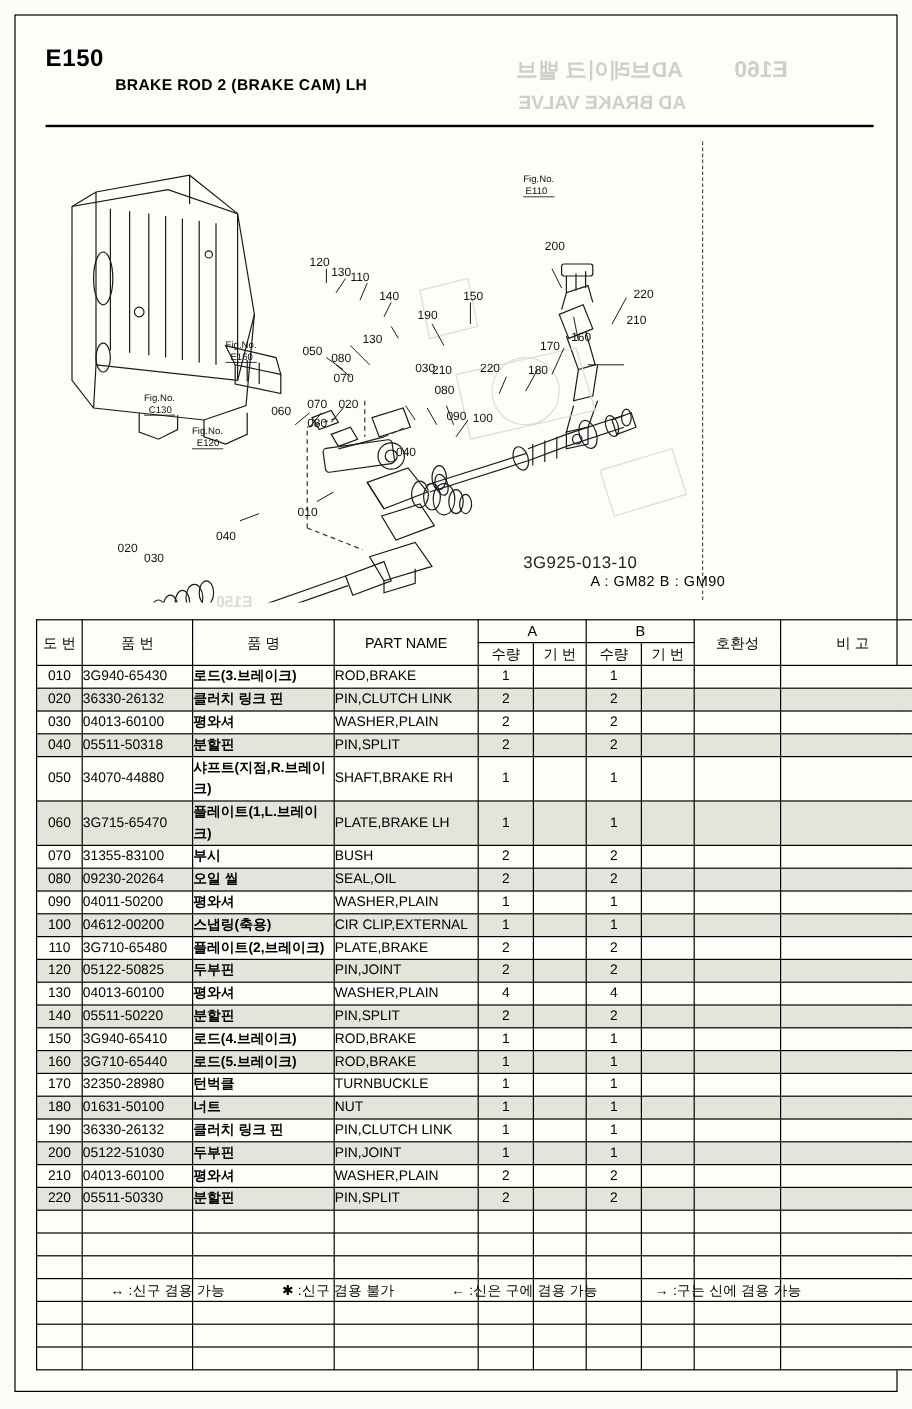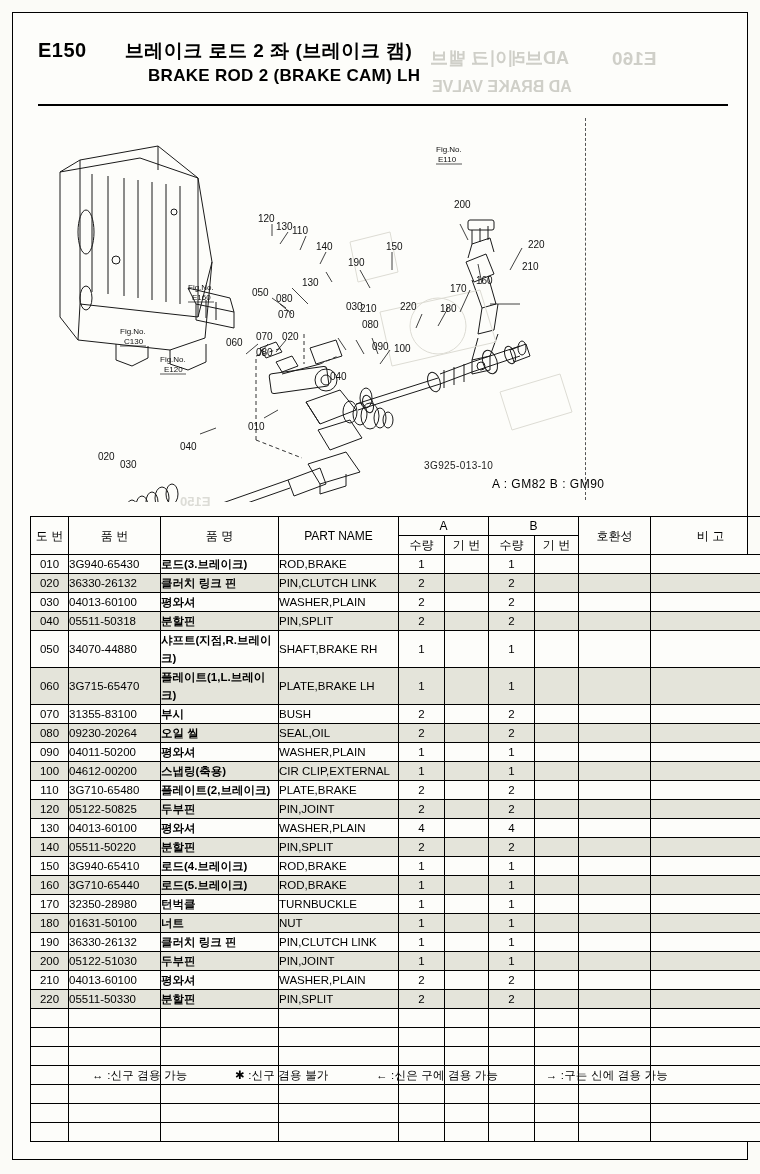--- a/index.html
+++ b/index.html
@@ -44,23 +44,23 @@
     font-size: 20px;
     font-weight: bold;
     letter-spacing: 0.5px;
   }
   .hdr-title-kr {
     font-size: 19px;
     font-weight: bold;
     letter-spacing: 0.5px;
   }
   .hdr-row2 {
-    margin-left: 110px;
+    margin-left: 58px;
     margin-top: 2px;
-    font-size: 17px;
+    font-size: 13px;
     font-weight: bold;
     letter-spacing: 0.3px;
   }
   .hdr-rule {
     position: absolute;
     left: 38px; top: 104px;
     width: 690px;
     border-top: 2px solid #000;
   }
 
@@ -87,22 +87,22 @@
   }
   .figure svg { display: block; }
   .dash-v {
     position: absolute;
     left: 585px; top: 118px;
     height: 382px;
     border-left: 1px dashed #555;
   }
   .fig-code {
     position: absolute;
-    left: 424px; top: 460px;
-    font-size: 10px;
+    left: 436px; top: 460px;
+    font-size: 14px;
     letter-spacing: 0.4px;
     color: #222;
   }
 
   
   .model-note {
     position: absolute;
     left: 492px; top: 477px;
     font-size: 12px;
     letter-spacing: 0.5px;
@@ -179,21 +179,20 @@
 
   <div class="ghost ghost-code">E160</div>
   <div class="ghost ghost-kr">AD브레이크 밸브</div>
   <div class="ghost ghost-en">AD BRAKE VALVE</div>
   <div class="ghost ghost-num">126</div>
   <div class="ghost ghost-faint">E150</div>
 
   <div class="header">
     <div class="hdr-row1">
       <div class="hdr-code">E150</div>
-      <div class="hdr-title-kr">브레이크 로드 2 좌 (브레이크 캠)</div>
     </div>
     <div class="hdr-row2">BRAKE ROD 2 (BRAKE CAM) LH</div>
   </div>
   <div class="hdr-rule"></div>
 
   <div class="figure">
     <svg width="720" height="390" viewBox="0 0 720 390">
       <g fill="none" stroke="#1a1a1a" stroke-width="1">
 
         <path d="M40,60 L40,205 L58,228 L150,238 L185,226 L192,150 L178,66 L120,46 Z"></path>

